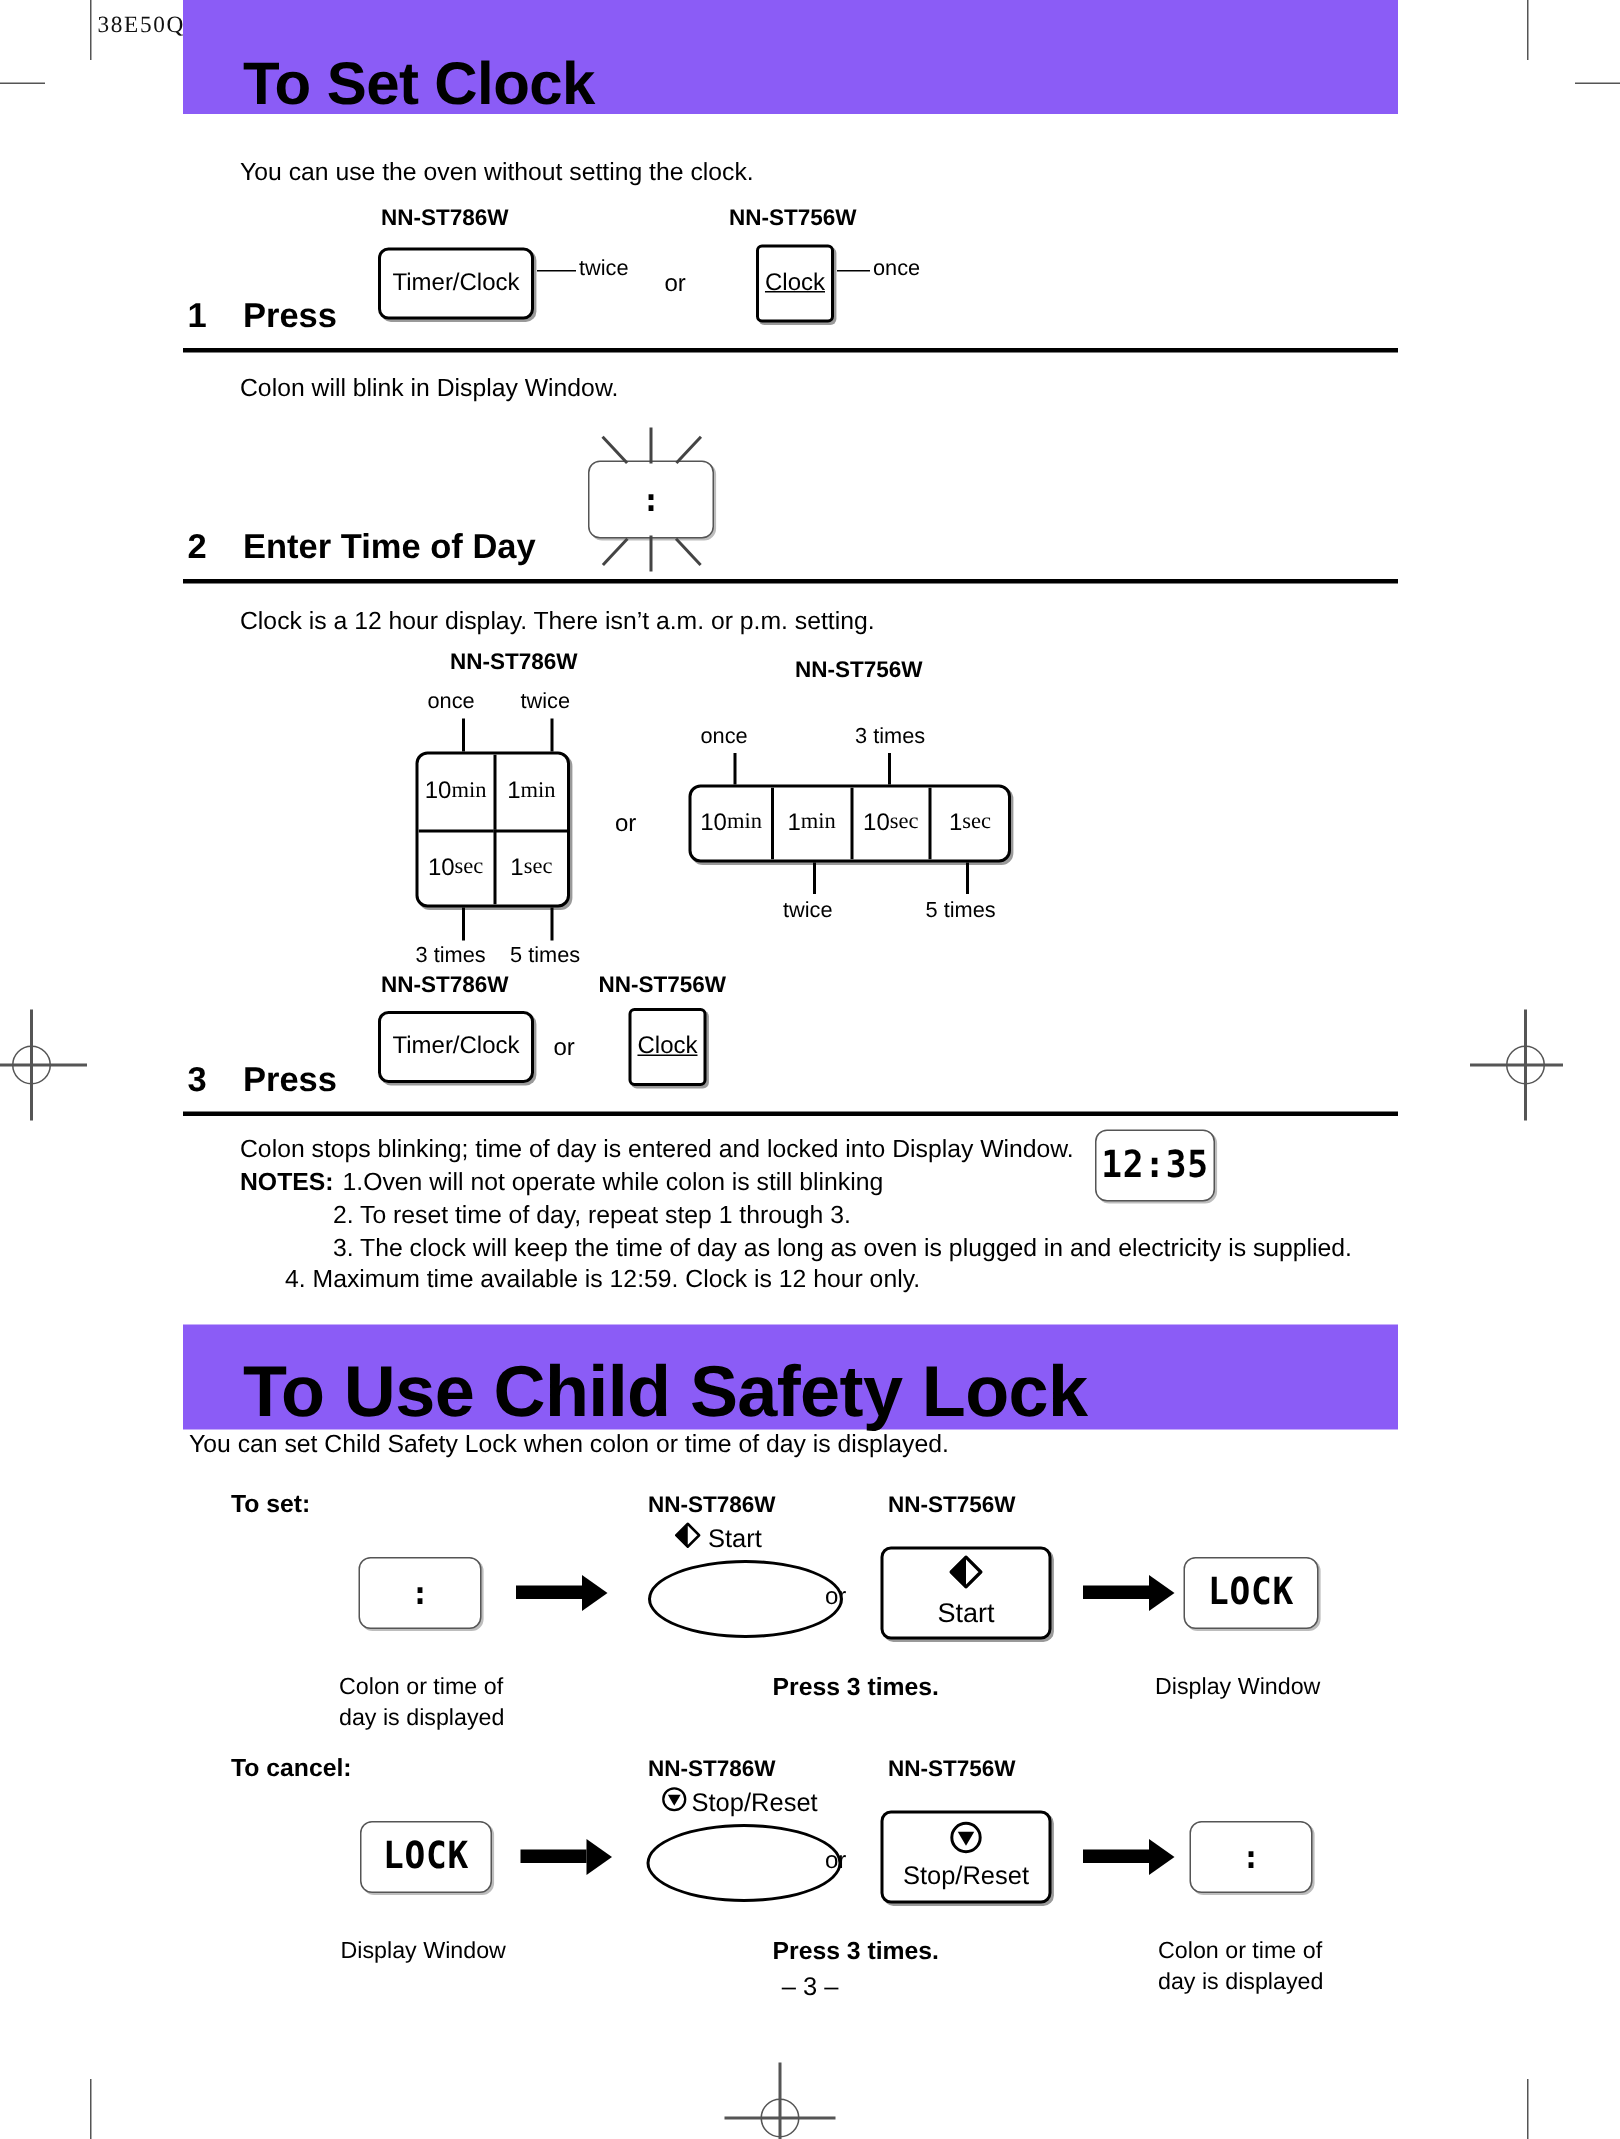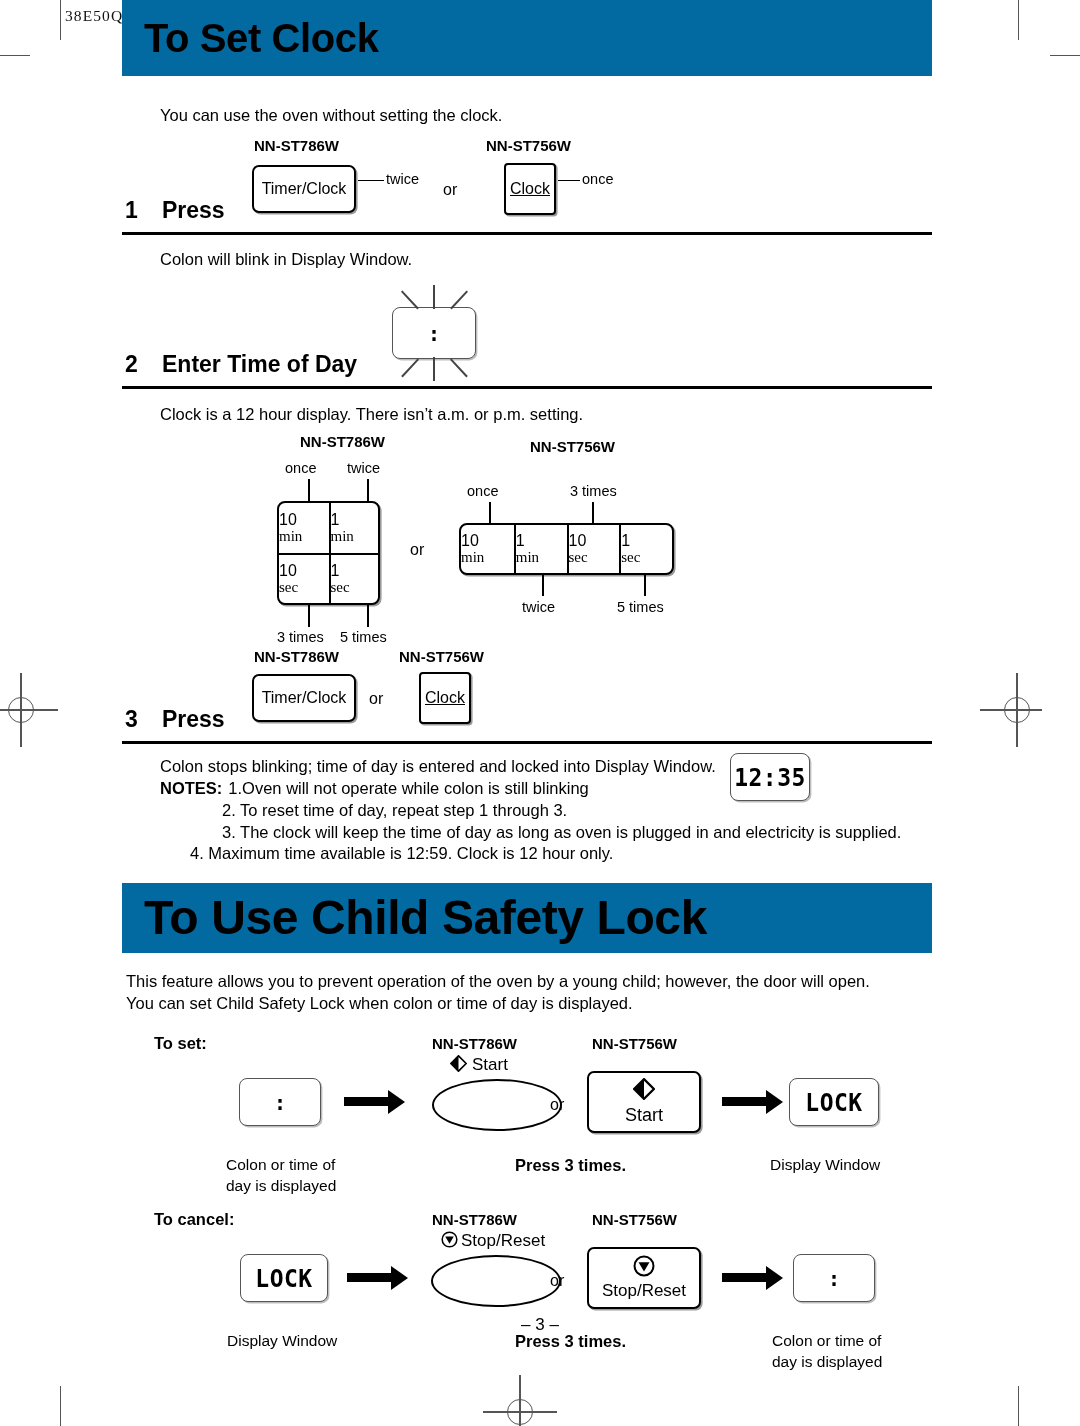--- a/index.html
+++ b/index.html
@@ -20,21 +20,21 @@
 
   .hdrtext{
     position:absolute;left:65px;top:6px;font-family:"Liberation Serif","DejaVu Serif",serif;
     font-size:15.5px;letter-spacing:1.1px;color:#111;white-space:nowrap;
   }
 
   
   .content{position:absolute;left:122px;top:0;width:810px;}
 
   .banner{
-    background:#0369a1;height:76px;display:flex;align-items:center;padding-left:22px;
+    background:#8b5cf6;height:76px;display:flex;align-items:flex-end;padding-left:40px;
     box-sizing:border-box;
   }
   .banner h1{
     margin:0;font-size:40px;font-weight:bold;letter-spacing:-0.4px;line-height:1;
   }
 
   .para{font-size:16.5px;line-height:1.32;}
   .bold{font-weight:bold;}
 
   
@@ -52,21 +52,21 @@
     border:2.2px solid #000;border-radius:7px;display:flex;align-items:center;justify-content:center;
     box-sizing:border-box;background:#fff;font-size:16px;box-shadow:1.6px 1.6px 0 #9a9a9a;
   }
   .btn.square{border-radius:4px;text-decoration:underline;}
 
   .leader{position:absolute;background:#000;height:1.6px;}
 
   
   .padgrid{border:2.2px solid #000;border-radius:8px;box-sizing:border-box;display:grid;background:#fff;
            box-shadow:1.6px 1.6px 0 #9a9a9a;overflow:hidden;}
-  .pad{display:flex;flex-direction:column;align-items:flex-start;justify-content:center;font-size:15px;line-height:1.05;
+  .pad{display:flex;align-items:center;justify-content:center;font-size:15px;line-height:1.05;
        box-sizing:border-box;}
   .pad b{font-weight:normal;font-size:16px;}
   .pad .u{font-size:15px;font-family:Liberation Serif, serif;}
   .bl{border-left:2.2px solid #000;}
   .bt{border-top:2.2px solid #000;}
   .tick{position:absolute;background:#000;width:1.6px;}
 
   
   .disp{
     border:1.8px solid #555;border-radius:8px;background:#fff;box-sizing:border-box;
@@ -265,21 +265,20 @@
 
       <div class="disp" style="position:absolute;left:608px;top:-3px;width:80px;height:48px;text-align:center;">
         <span class="seg">12:35</span>
       </div>
     </div>
 
     <div class="banner" style="margin-top:18px;height:70px;">
       <h1 style="font-size:48px;">To Use Child Safety Lock</h1>
     </div>
 
-    <div class="para" style="margin-top:18px;margin-left:4px;">This feature allows you to prevent operation of the oven by a young child; however, the door will open.</div>
     <div class="para" style="margin-left:4px;">You can set Child Safety Lock when colon or time of day is displayed.</div>
 
     <div style="position:relative;height:172px;margin-top:18px;">
       <div class="para bold" style="position:absolute;left:32px;top:0;">To set:</div>
       <div class="model" style="position:absolute;left:310px;top:2px;">NN-ST786W</div>
       <div class="model" style="position:absolute;left:470px;top:2px;">NN-ST756W</div>
 
       <div class="disp" style="position:absolute;left:117px;top:45px;width:82px;height:48px;">
         <span class="seg colon">:</span>
       </div>

